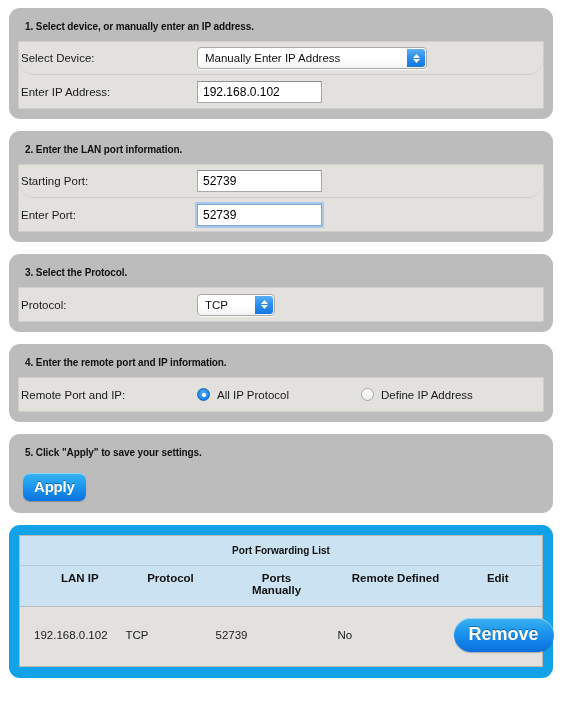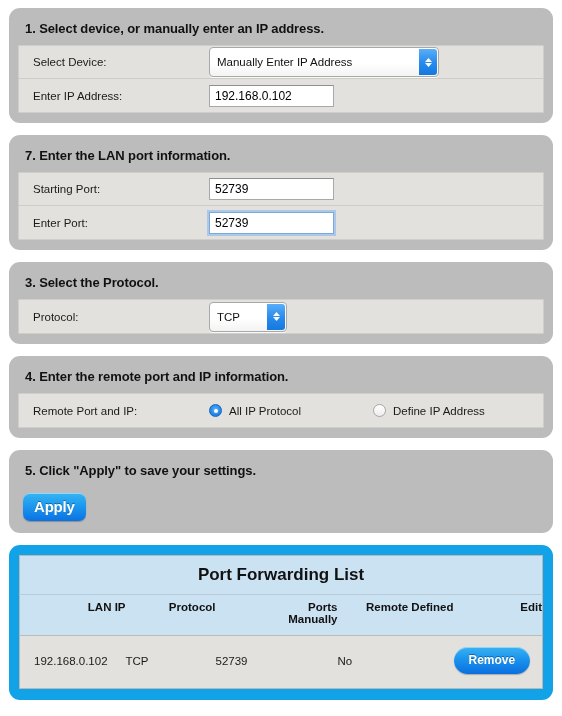--- a/index.html
+++ b/index.html
@@ -25,38 +25,39 @@
   }
 
   
   .panel {
     background: #bcbcbc;
     border-radius: 11px;
     padding: 9px 9px 10px 9px;
     margin-bottom: 12px;
   }
   .panel-title {
-    font-size: 13px;
+    font-size: 10px;
     font-weight: bold;
     color: #111111;
     padding: 4px 2px 9px 7px;
     letter-spacing: -0.1px;
   }
 
   .rows {
     background: #e2e1dd;
     border: 1px solid #cfcec9;
     border-radius: 1px;
   }
   .row {
     display: flex;
     align-items: center;
     min-height: 33px;
-    padding: 0 0 0 14px;
+    padding: 0 0 0 2px;
     border-bottom: 1px solid #cdccc7;
+    border-radius: 15px;
   }
   .row:last-child { border-bottom: none; }
   .row-label {
     font-size: 11.5px;
     color: #1a1a1a;
     width: 176px;
     flex: none;
   }
   .row-control { flex: 1 1 auto; display: flex; align-items: center; }
 
@@ -78,21 +79,21 @@
   .tinput.focused {
     border: 1px solid #7fa8d8;
     box-shadow: 0 0 0 2px #a9c8ea;
   }
 
   
   .popup {
     position: relative;
     display: inline-flex;
     align-items: center;
-    height: 30px;
+    height: 22px;
     background: linear-gradient(180deg, #ffffff 0%, #ffffff 55%, #f3f3f3 100%);
     border: 1px solid #a9a9a9;
     border-radius: 4px;
     box-shadow: 0 1px 0 rgba(255,255,255,0.8);
     cursor: default;
     user-select: none;
   }
   .popup-wide { width: 230px; }
   .popup-narrow { width: 78px; }
   .popup-text {
@@ -178,29 +179,29 @@
     width: 100%;
     border-collapse: collapse;
     background: #e2e1dd;
     border: 1px solid #b9b8b4;
     table-layout: fixed;
   }
   .table caption,
   .tbl-title td {
     background: #cbe2f3;
     text-align: center;
-    font-size: 17px;
+    font-size: 10px;
     font-weight: bold;
     color: #111;
     padding: 9px 0 9px 0;
     border-bottom: 1px solid #b7cbdb;
   }
   .table thead th {
     background: #cbe2f3;
-    text-align: right;
+    text-align: center;
     font-size: 11.5px;
     font-weight: bold;
     color: #111;
     padding: 6px 0 10px 0;
     vertical-align: top;
     border-bottom: 1px solid #bdbcb8;
   }
   .table thead th:first-child { padding-left: 14px; }
   .table tbody td {
     font-size: 11.5px;
@@ -217,21 +218,21 @@
   .col-edit { width: auto; }
 
   .btn-remove {
     display: inline-block;
     border: none;
     padding: 6px 15px 7px 15px;
     border-radius: 999px;
     background: linear-gradient(180deg, #3bb3f0 0%, #1c95ef 42%, #0a6fdf 100%);
     color: #ffffff;
     font-family: "Liberation Sans", sans-serif;
-    font-size: 12px;
+    font-size: 18px;
     font-weight: bold;
     text-shadow: 0 -1px 0 rgba(0,0,0,0.35);
     box-shadow: inset 0 1px 0 rgba(255,255,255,0.45), 0 1px 1px rgba(0,0,0,0.25);
     cursor: pointer;
   }
   .edit-cell { text-align: left; padding-right: 6px; }
 </style>
 </head>
 <body>
 
@@ -266,21 +267,21 @@
         <div class="row-label">Enter IP Address:</div>
         <div class="row-control">
           <input class="tinput" type="text" value="192.168.0.102" style="">
         </div>
       </div>
 
     </div>
   </section>
 
   <section class="panel">
-    <div class="panel-title">7. Enter the LAN port information.</div>
+    <div class="panel-title">2. Enter the LAN port information.</div>
     <div class="rows">
 
       <div class="row">
         <div class="row-label">Starting Port:</div>
         <div class="row-control">
           <input class="tinput" type="text" value="52739" style="">
         </div>
       </div>
 
       <div class="row">

